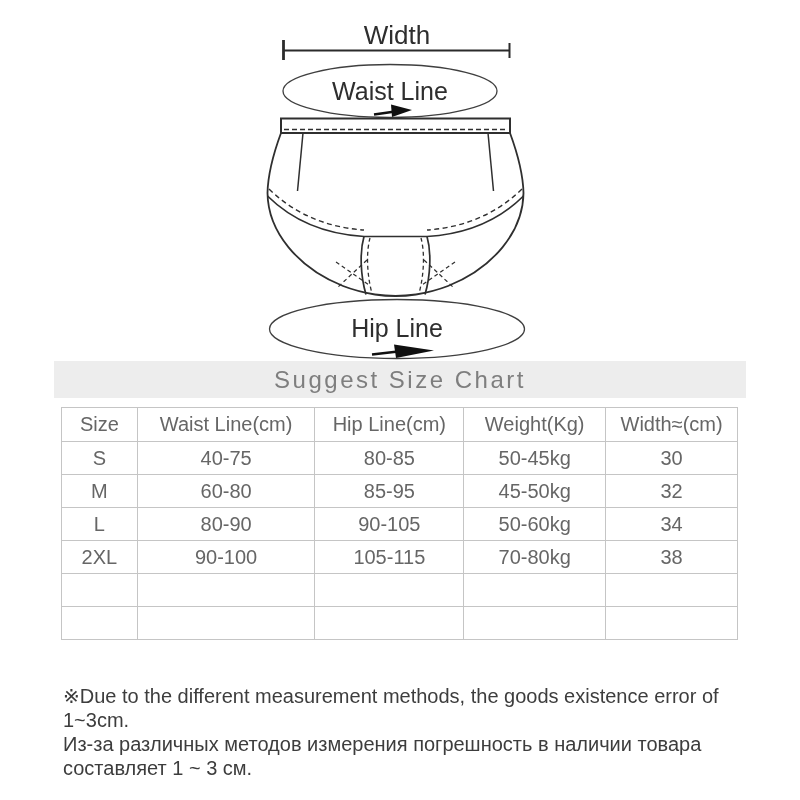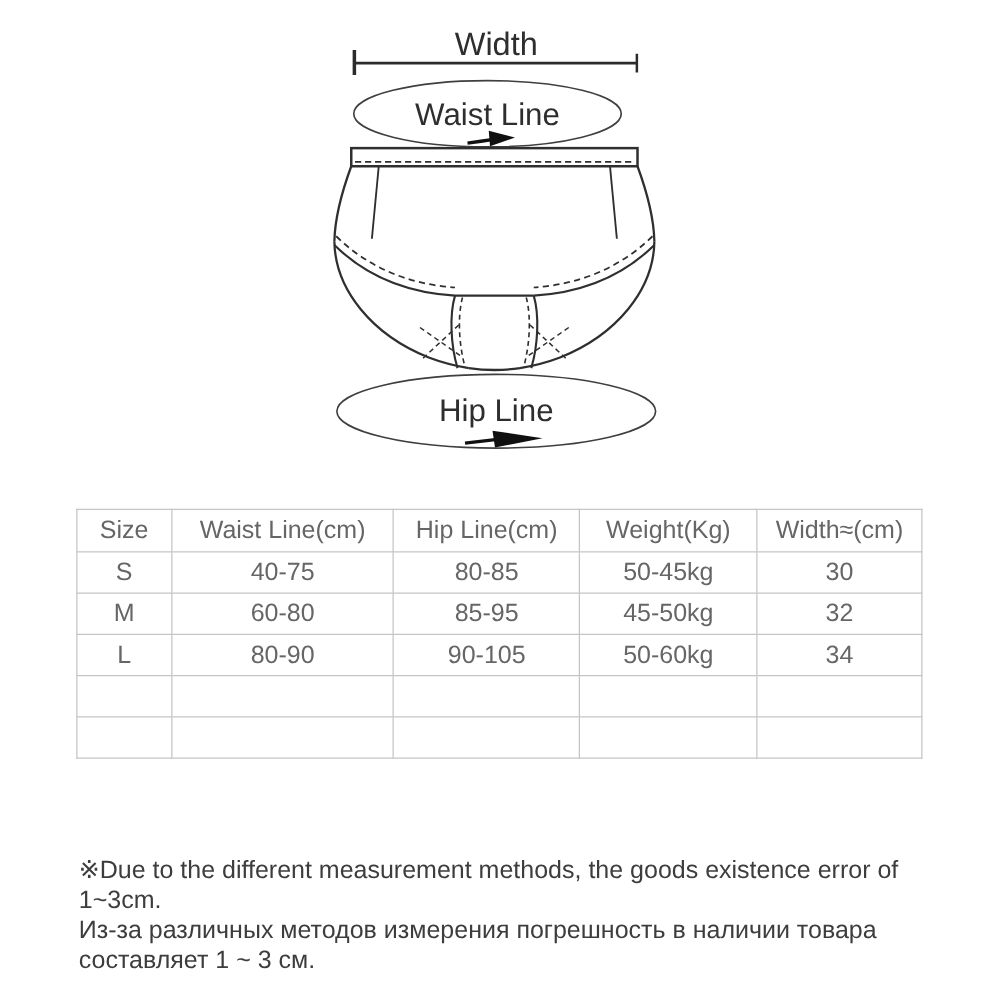--- a/index.html
+++ b/index.html
@@ -88,20 +88,23 @@
     </g>
 
     <g>
       <ellipse cx="397" cy="329" rx="127.5" ry="29.5" fill="none" stroke="#3f3f3f" stroke-width="1.3"></ellipse>
       <text x="397" y="337" font-size="25" text-anchor="middle">Hip Line</text>
       <path d="M372,354.5 Q385,353 398,351.5" fill="none" stroke="#101010" stroke-width="2.6"></path>
       <polygon points="394,344.5 434,350.5 396,358" fill="#101010"></polygon>
     </g>
   </svg>
 
+  <div class="title-band">
+    <span>Suggest Size Chart</span>
+  </div>
 
   <table class="size-table">
     <colgroup>
       <col class="col-size">
         <col class="col-waist">
         <col class="col-hip">
         <col class="col-weight">
         <col class="col-width">
     </colgroup>
     <thead>
@@ -129,20 +132,27 @@
         <td>32</td>
       </tr>
       <tr>
         <td>L</td>
         <td>80-90</td>
         <td>90-105</td>
         <td>50-60kg</td>
         <td>34</td>
       </tr>
       <tr>
+        <td>2XL</td>
+        <td>90-100</td>
+        <td>105-115</td>
+        <td>70-80kg</td>
+        <td>38</td>
+      </tr>
+      <tr>
         <td></td>
         <td></td>
         <td></td>
         <td></td>
         <td></td>
       </tr>
       <tr>
         <td></td>
         <td></td>
         <td></td>

